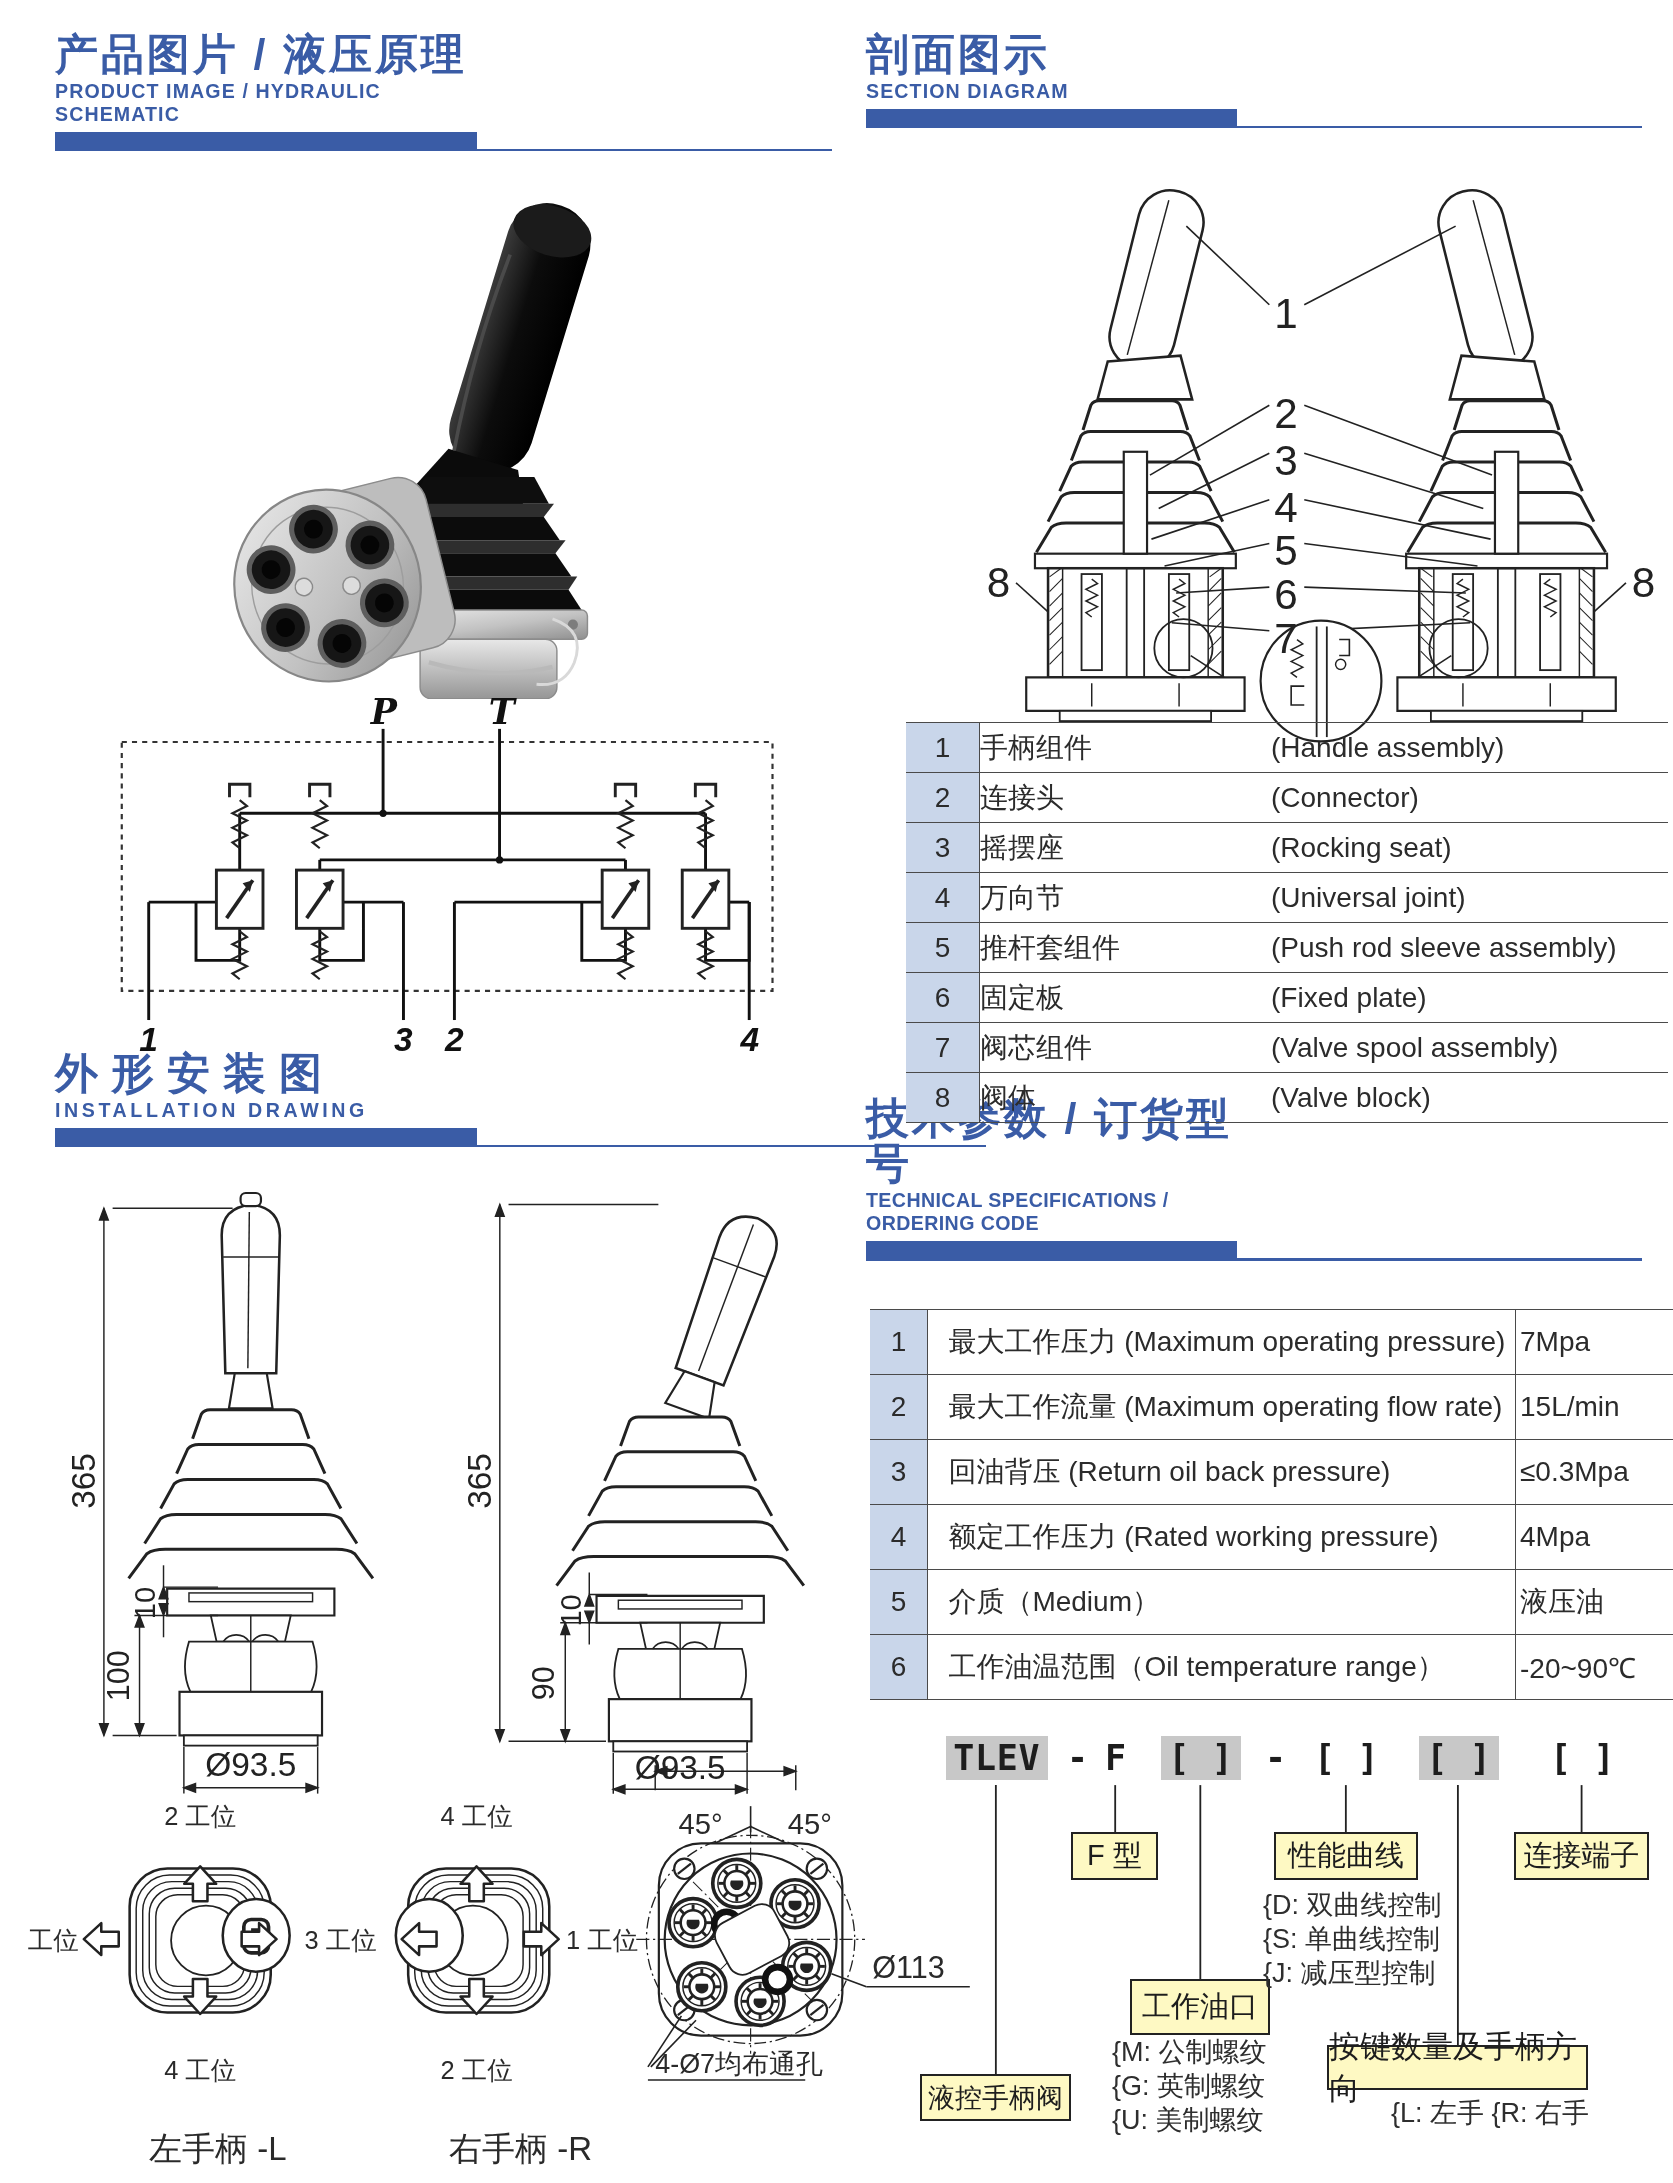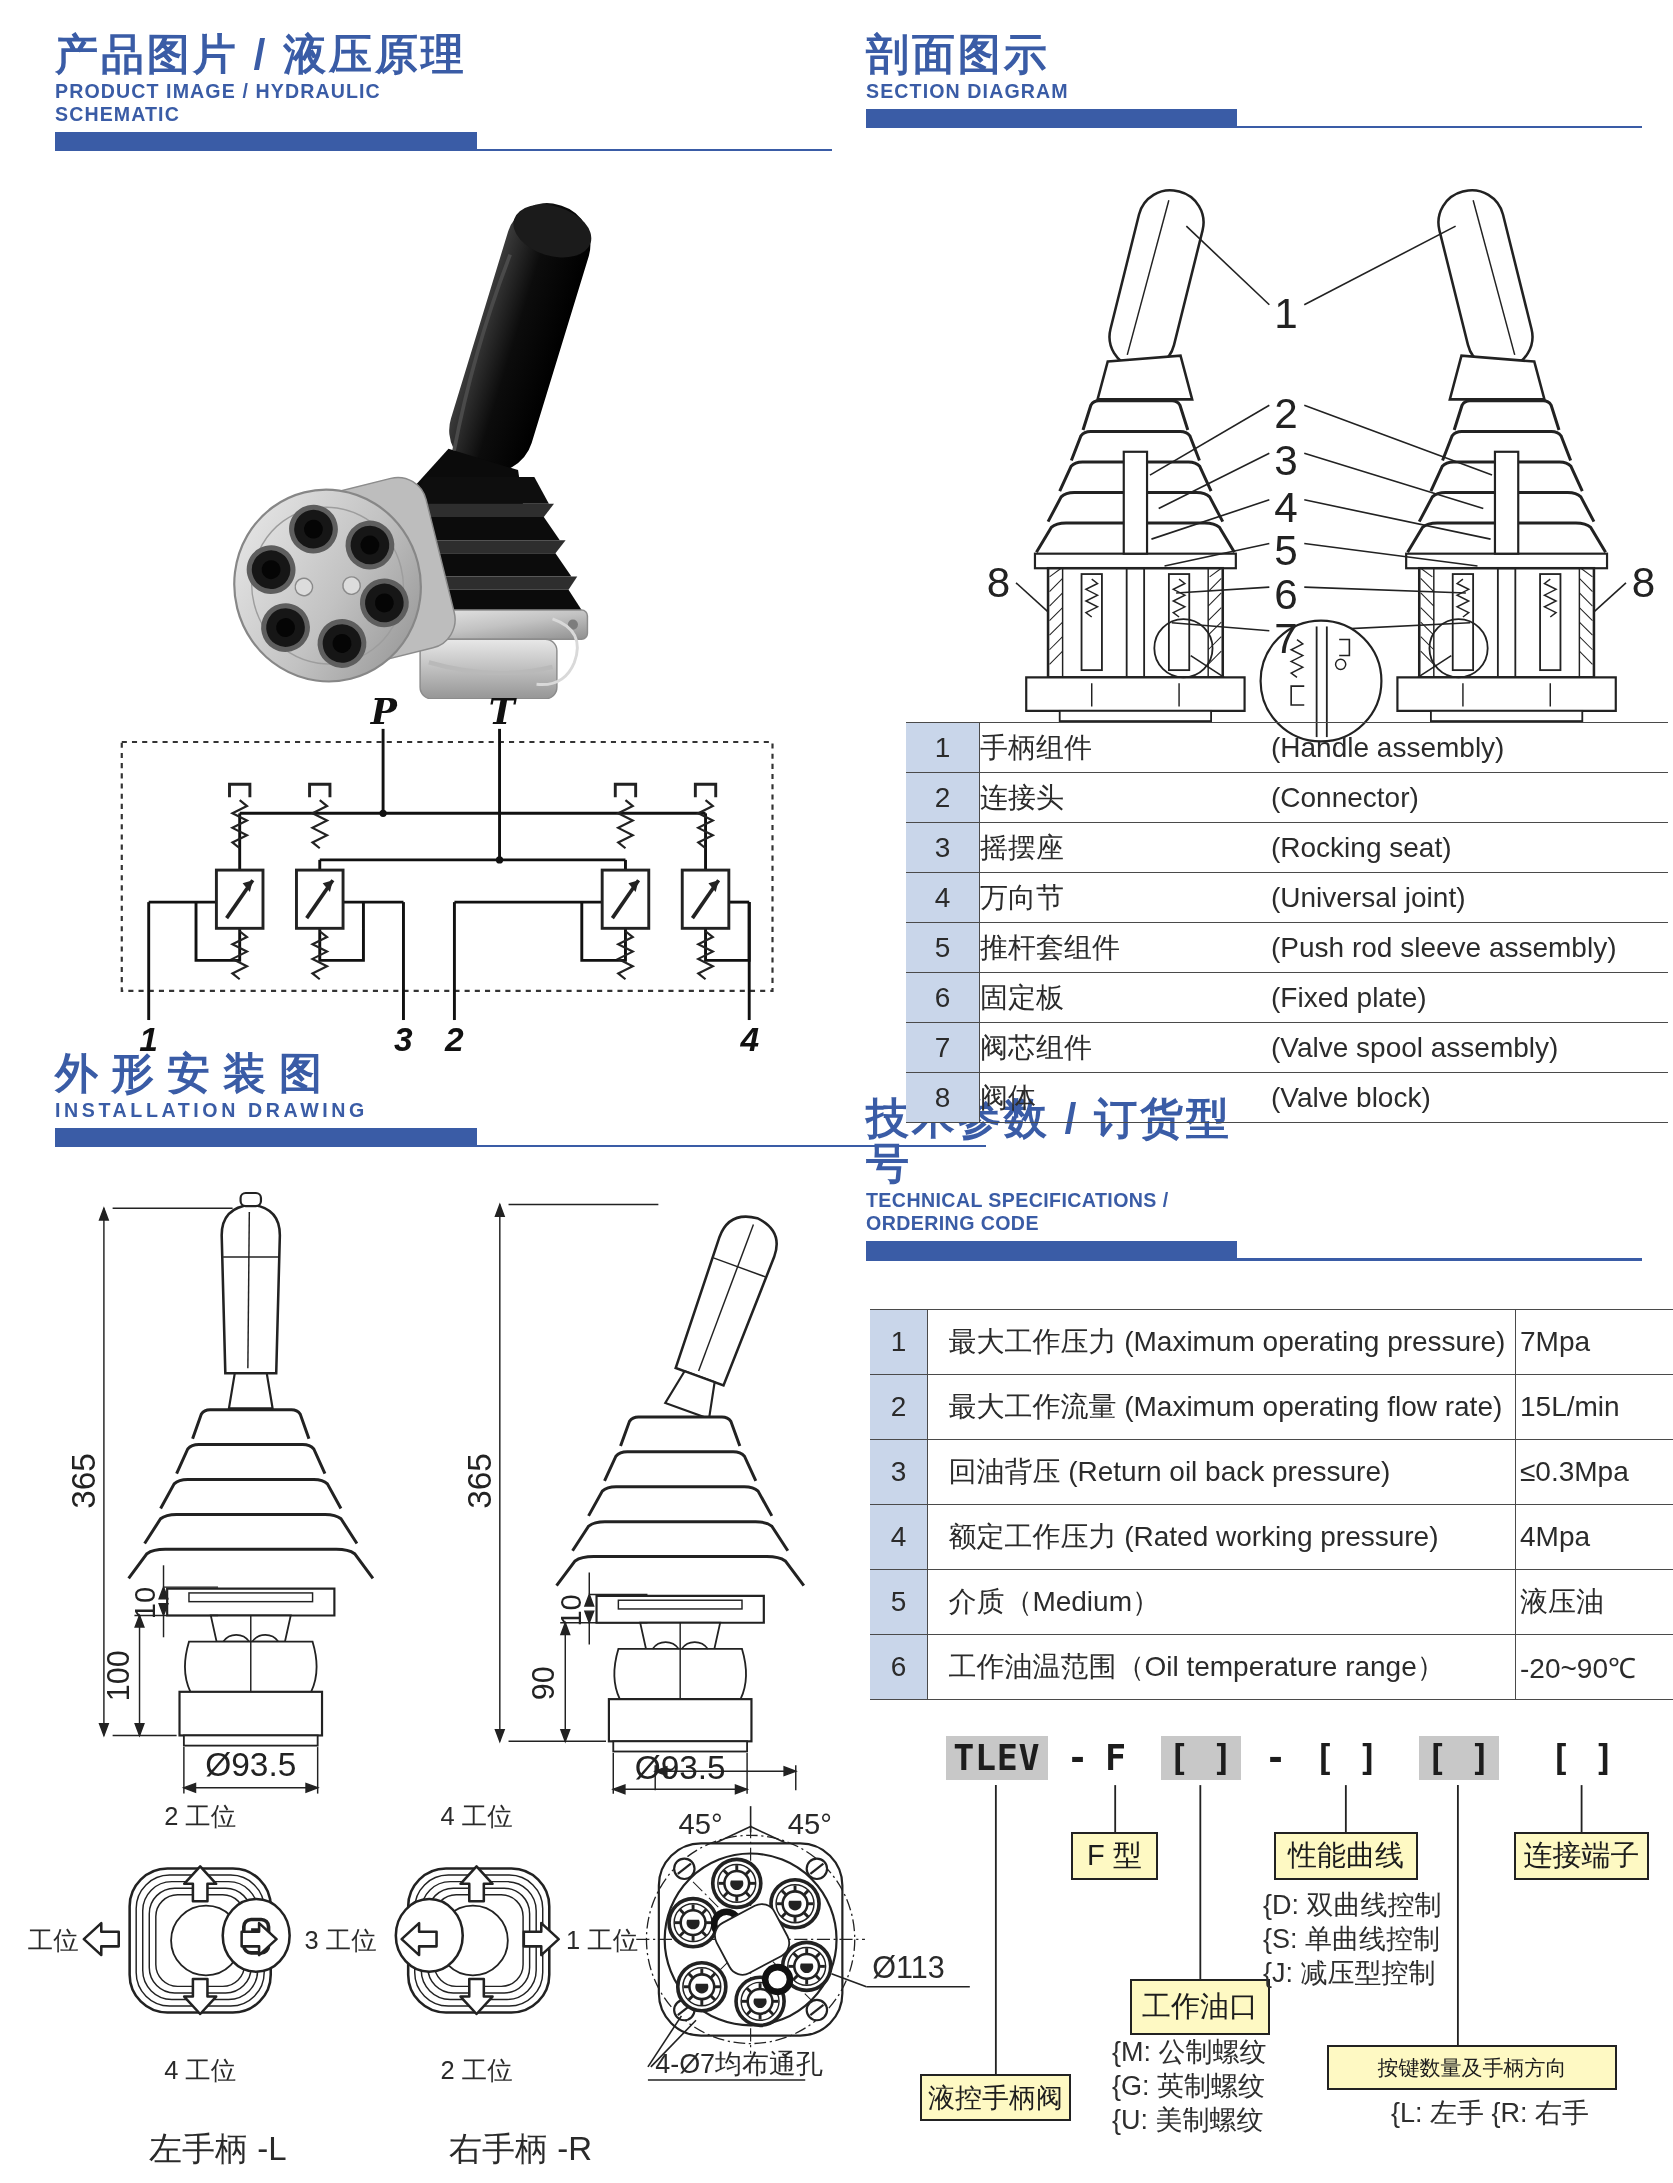--- a/index.html
+++ b/index.html
@@ -669,21 +669,21 @@
     </div>
   <div class="ord-box" style="left:1514px;top:1832px;width:135px;height:48px;">
       <span>连接端子</span>
     </div>
   <div class="ord-box" style="left:1130px;top:1979px;width:140px;height:56px;">
       <span>工作油口</span>
     </div>
   <div class="ord-box" style="left:920px;top:2074px;width:151px;height:47px;font-size:27px;">
       <span>液控手柄阀</span>
     </div>
-  <div class="ord-box" style="left:1327px;top:2045px;width:290px;height:45px;font-size:21px;">
+  <div class="ord-box" style="left:1327px;top:2045px;width:261px;height:45px;font-size:31px;">
       <span>按键数量及手柄方向</span>
     </div>
 
   <div class="ord-opts" id="opts-curve" style="left:1263px;top:1888px;"><div>{D: 双曲线控制</div><div>{S: 单曲线控制</div><div>{J: 减压型控制</div></div>
   <div class="ord-opts" id="opts-work-port" style="left:1112px;top:2035px;"><div>{M: 公制螺纹</div><div>{G: 英制螺纹</div><div>{U: 美制螺纹</div></div>
   <div class="ord-opts" id="opts-buttons" style="left:1391px;top:2096px;"><div>{L: 左手 {R: 右手</div></div>
 </div>
 
 
 </body></html>

